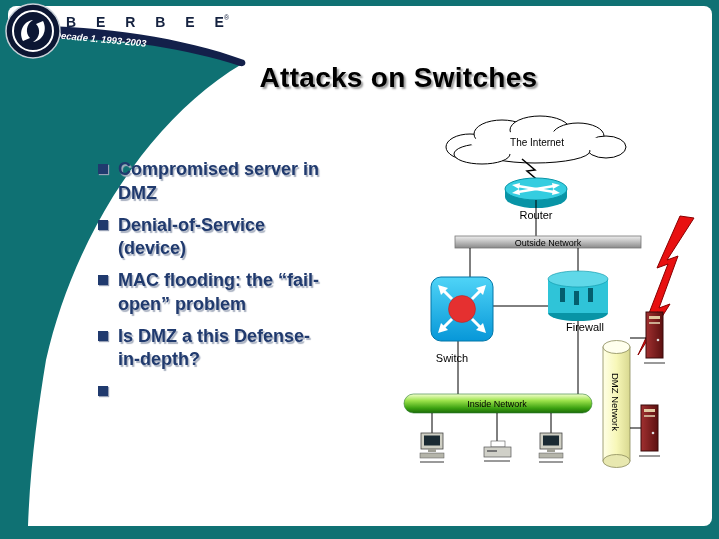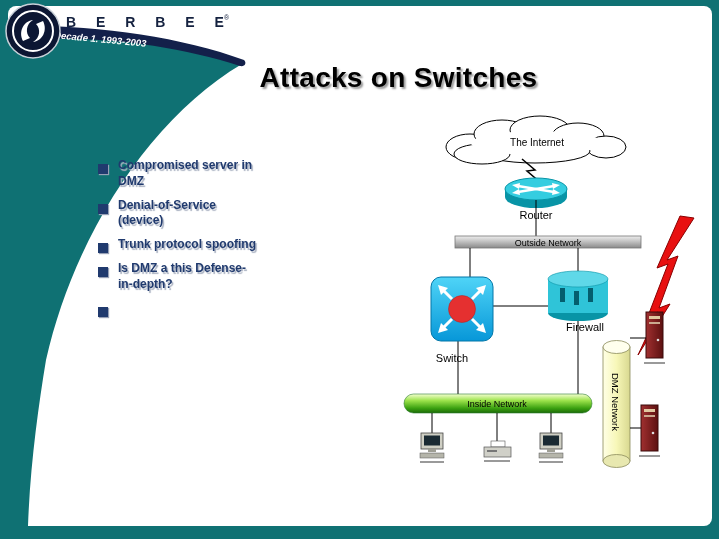--- a/index.html
+++ b/index.html
@@ -19,21 +19,21 @@
   }
   #bullets{
     position:absolute;left:98px;top:158px;width:260px;z-index:3;
   }
   .bullet{display:flex;margin-bottom:8px;}
   .bullet .marker{
     flex:0 0 auto;width:10px;height:10px;background:#203a6e;
     margin:6px 10px 0 0;box-shadow:1px 1px 1px #97a0b5;
   }
   .bullet .btext{
-    font-size:12px;font-weight:bold;color:#203a6e;line-height:1.32;
+    font-size:18px;font-weight:bold;color:#203a6e;line-height:1.32;
     text-shadow:1.5px 1.5px 1px #a8b0c0;white-space:pre-line;
   }
   text{font-family:"Liberation Sans","DejaVu Sans",sans-serif;}
 </style>
 </head>
 <body>
 
 <div id="slide">
 
   <svg class="layer" width="719" height="539" viewBox="0 0 719 539" style="z-index:1">
@@ -225,21 +225,22 @@
       <span class="btext">Compromised server in
 DMZ</span>
     </div>
     <div class="bullet">
       <span class="marker"></span>
       <span class="btext">Denial-of-Service
 (device)</span>
     </div>
     <div class="bullet">
       <span class="marker"></span>
-      <span class="btext">Trunk protocol spoofing</span>
+      <span class="btext">MAC flooding: the “fail-
+open” problem</span>
     </div>
     <div class="bullet">
       <span class="marker"></span>
       <span class="btext">Is DMZ a this Defense-
 in-depth?</span>
     </div>
     <div class="bullet">
       <span class="marker"></span>
     </div>
   </div>

